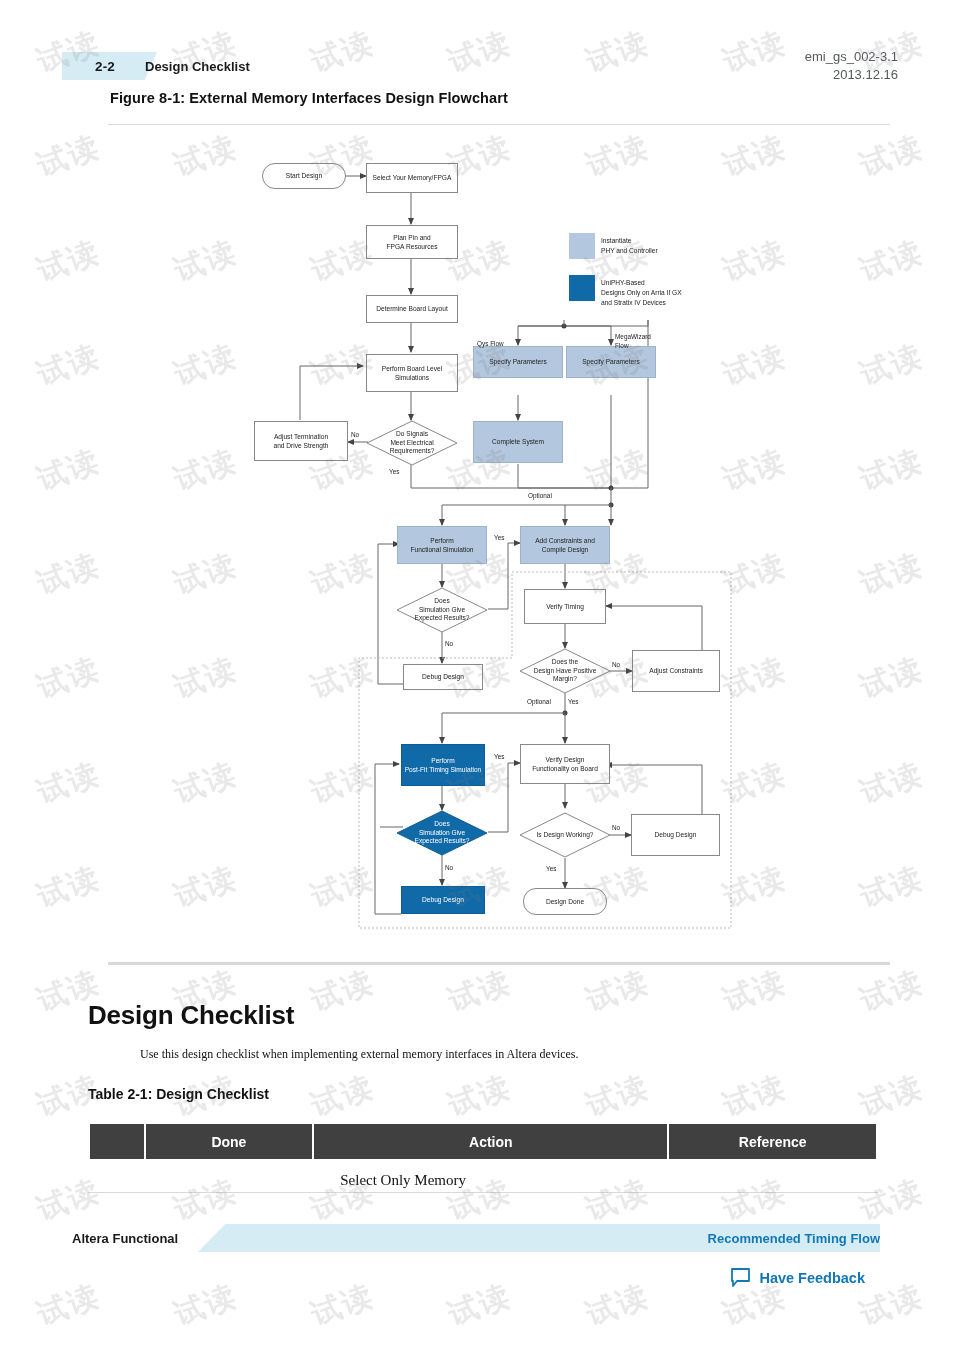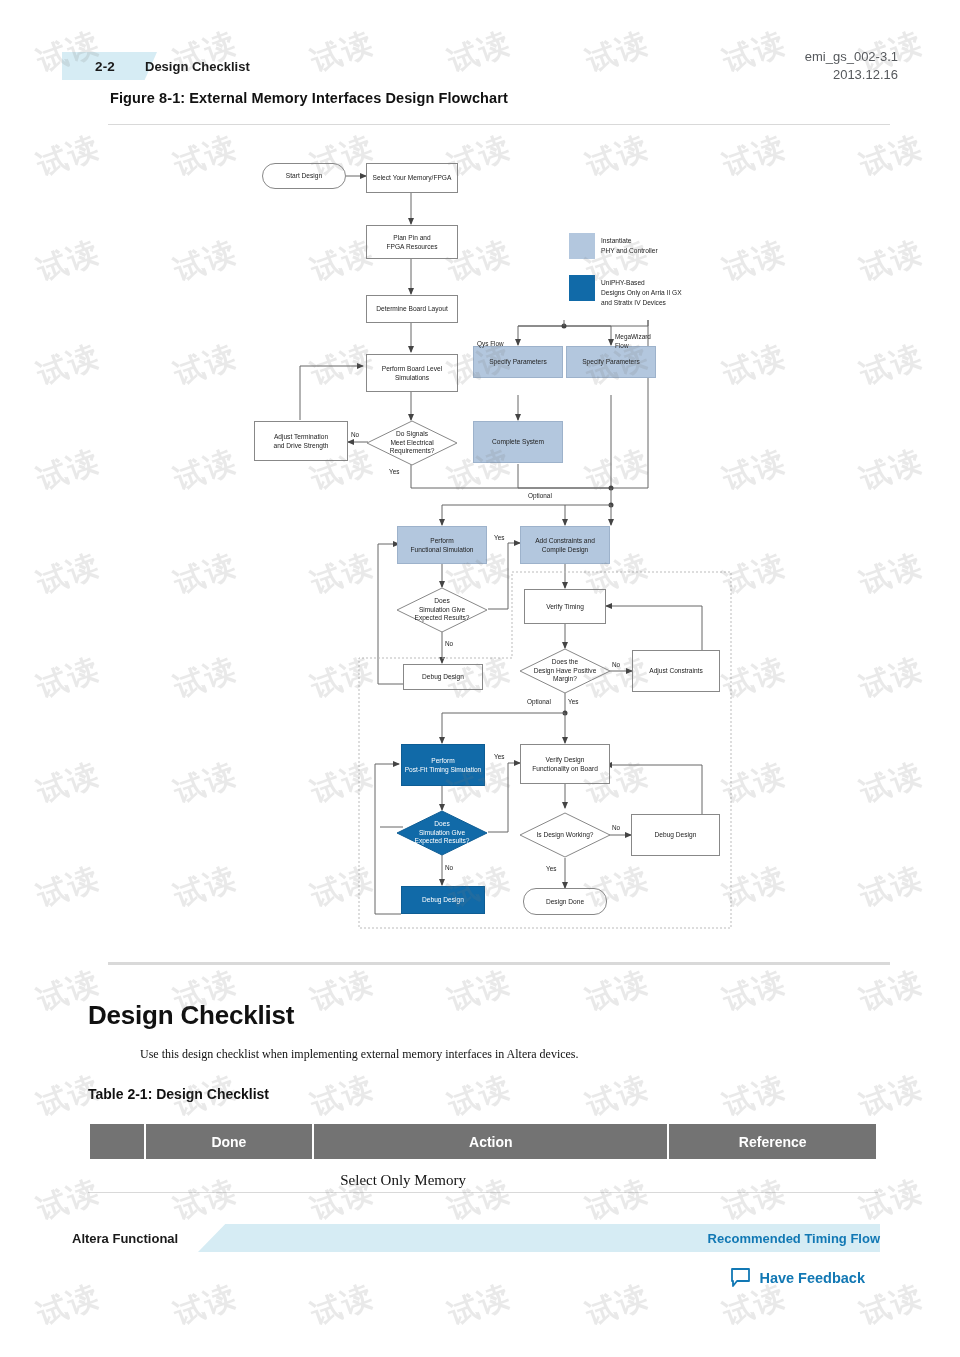--- a/index.html
+++ b/index.html
@@ -90,21 +90,21 @@
     position:absolute;left:140px;top:1047px;width:740px;
     font-family:"Liberation Serif",serif;font-size:12px;color:#111;
   }
   .tbl-cap{
     position:absolute;left:88px;top:1086px;
     font-size:14px;font-weight:700;color:#111;
   }
   #tbl{position:absolute;left:88px;top:1124px;width:790px;}
   #tbl table{border-collapse:separate;border-spacing:2px 0;width:790px;}
   #tbl thead th{
-    background:#737373;color:#fff;font-size:14px;font-weight:700;
+    background:#404040;color:#fff;font-size:14px;font-weight:700;
     height:33px;text-align:center;border:0;
   }
   #tbl tbody td{
     font-family:"Liberation Serif",serif;font-size:15px;color:#111;
     height:34px;padding:4px 8px;border:0;vertical-align:middle;
   }
   .rule-tblbot{left:88px;top:1192px;width:790px;background:#d9d9d9;}
 
   
   .ft-band{

